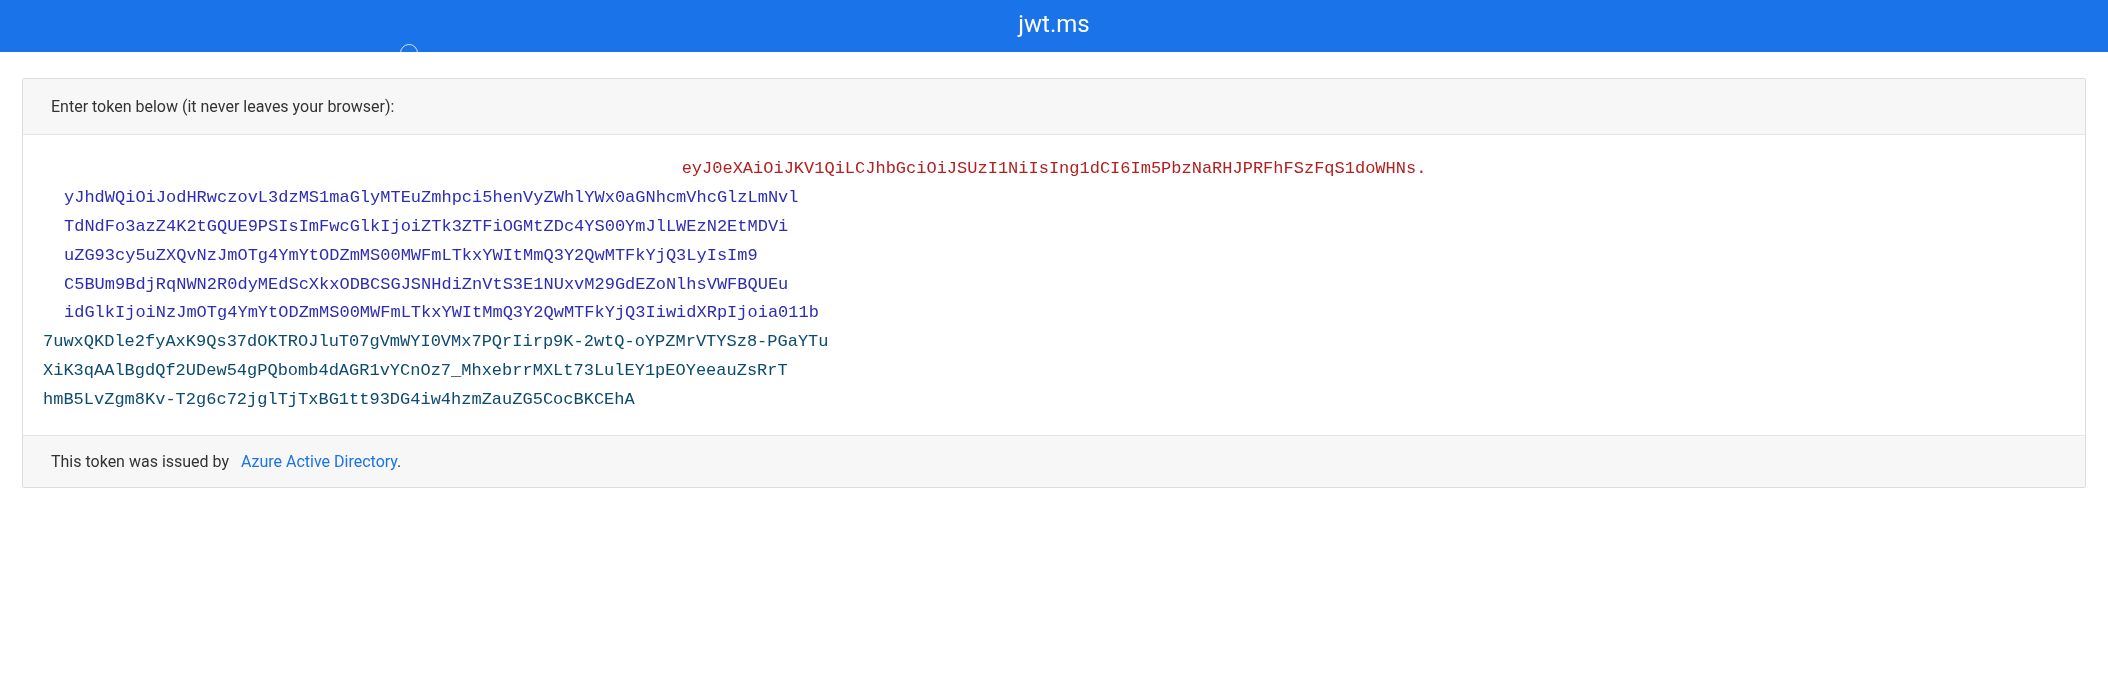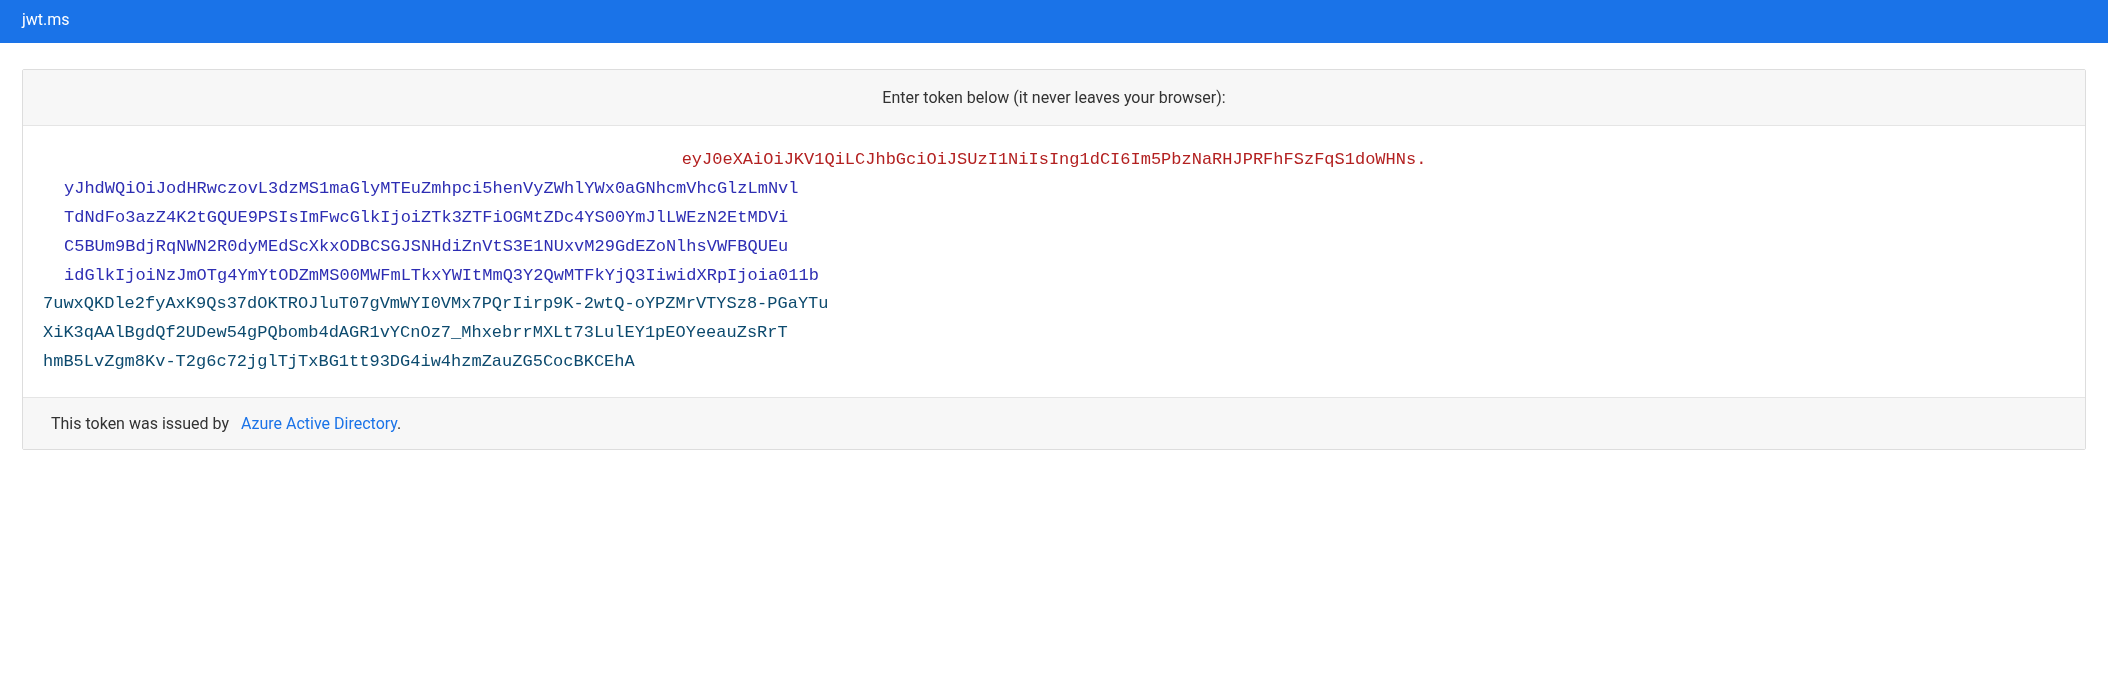--- a/index.html
+++ b/index.html
@@ -7,36 +7,36 @@
       font-family: "Segoe UI", -apple-system, BlinkMacSystemFont, Roboto, "Helvetica Neue", Arial, sans-serif;
       background: #ffffff;
       color: #333;
     }
     
     .banner {
       background:#1a73e8;
     }
     .banner-inner{
       color:#fff;
-      font-size:16px;
+      font-size:24px;
       padding:10px 22px 14px 22px;
       font-weight:400;
+      text-align:center;
     }
     .container {
       margin: 26px 22px 0 22px;
       border: 1px solid #ddd;
       border-radius: 2px;
     }
     .panel-header {
       background: #f7f7f7;
       border-bottom: 1px solid #e5e5e5;
       padding: 18px 28px;
       font-size: 16px;
       color: #333;
-      text-align: center;
     }
     .token-area {
       background: #fff;
       padding: 20px 20px 20px 20px;
       font-family: Consolas, Menlo, Monaco, "Courier New", monospace;
       font-size: 17px;
       line-height: 1.7;
       word-break: break-all;
       min-height: 200px;
       width:100%;
@@ -73,20 +73,21 @@
   <div class="spinner"></div>
 </div>
 
 <div class="container">
   <div class="panel-header">Enter token below (it never leaves your browser):</div>
 
   <div class="token-area" id="token-area" contenteditable="true" style="">
       <div class="token-line seg-header">eyJ0eXAiOiJKV1QiLCJhbGciOiJSUzI1NiIsIng1dCI6Im5PbzNaRHJPRFhFSzFqS1doWHNs.</div>
       <div class="token-line seg-payload">yJhdWQiOiJodHRwczovL3dzMS1maGlyMTEuZmhpci5henVyZWhlYWx0aGNhcmVhcGlzLmNvl</div>
       <div class="token-line seg-payload">TdNdFo3azZ4K2tGQUE9PSIsImFwcGlkIjoiZTk3ZTFiOGMtZDc4YS00YmJlLWEzN2EtMDVi</div>
+      <div class="token-line seg-payload">uZG93cy5uZXQvNzJmOTg4YmYtODZmMS00MWFmLTkxYWItMmQ3Y2QwMTFkYjQ3LyIsIm9</div>
       <div class="token-line seg-payload">C5BUm9BdjRqNWN2R0dyMEdScXkxODBCSGJSNHdiZnVtS3E1NUxvM29GdEZoNlhsVWFBQUEu</div>
       <div class="token-line seg-payload">idGlkIjoiNzJmOTg4YmYtODZmMS00MWFmLTkxYWItMmQ3Y2QwMTFkYjQ3IiwidXRpIjoia011b</div>
       <div class="token-line seg-sig">7uwxQKDle2fyAxK9Qs37dOKTROJluT07gVmWYI0VMx7PQrIirp9K-2wtQ-oYPZMrVTYSz8-PGaYTu</div>
       <div class="token-line seg-sig">XiK3qAAlBgdQf2UDew54gPQbomb4dAGR1vYCnOz7_MhxebrrMXLt73LulEY1pEOYeeauZsRrT</div>
       <div class="token-line seg-sig">hmB5LvZgm8Kv-T2g6c72jglTjTxBG1tt93DG4iw4hzmZauZG5CocBKCEhA</div>
     </div>
 
   <div class="issuer-bar">
     <span>This token was issued by </span><a href="#">Azure Active Directory</a><span>.</span>
   </div>

